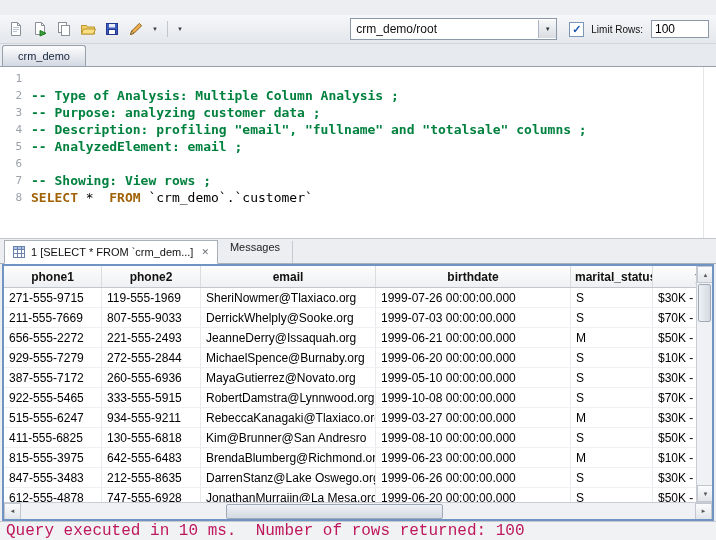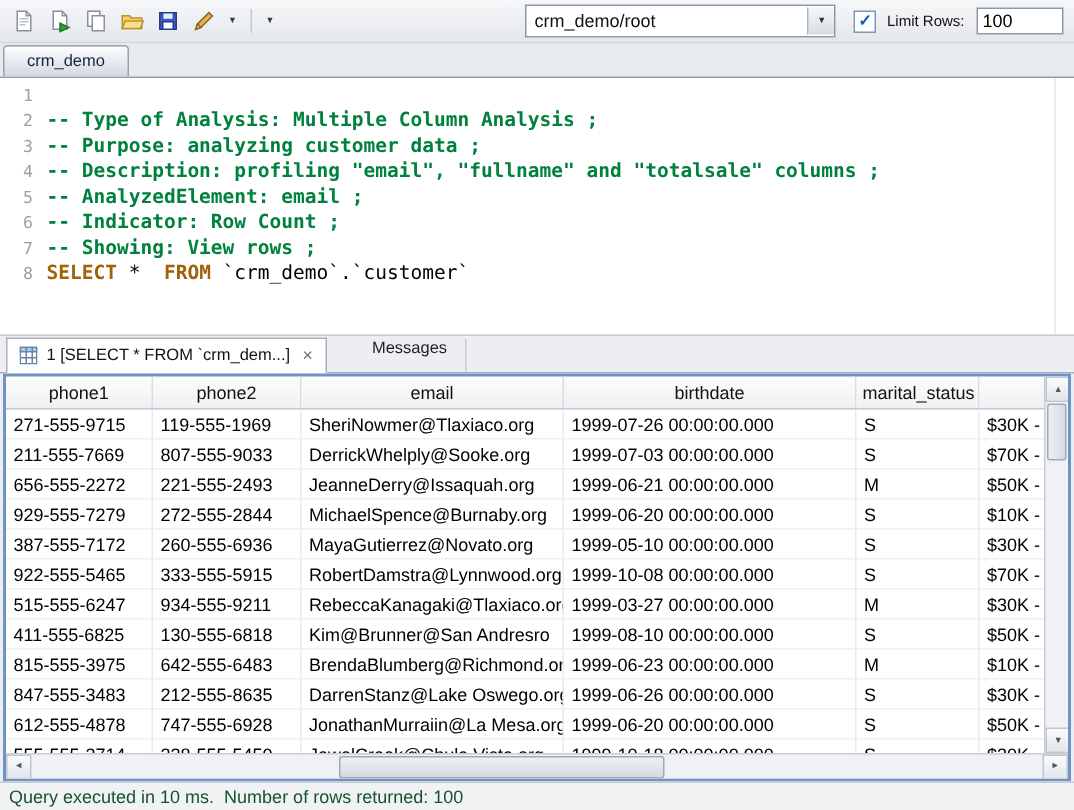--- a/index.html
+++ b/index.html
@@ -1,21 +1,21 @@
 <!DOCTYPE html>
 <html><head>
 <meta charset="utf-8">
 <style>
   html,body{margin:0;padding:0;}
   body{width:716px;height:540px;overflow:hidden;background:#eceef1;font-family:"Liberation Sans",sans-serif;}
   .app{width:716px;height:540px;display:flex;flex-direction:column;background:#eceef1;}
 
   
   .toolbar{height:26px;flex:none;display:flex;align-items:center;padding:1px 5px;gap:2px;
-    background:linear-gradient(#f6f7f9,#e4e7eb);border-bottom:1px solid #d2d6db;}
+    background:linear-gradient(#f6f7f9,#e4e7eb);border-bottom:1px solid #d2d6db;margin-top:15px;}
   .tool-btn{width:22px;height:22px;flex:none;display:flex;align-items:center;justify-content:center;
     background:transparent;border:1px solid transparent;border-radius:2px;padding:0;}
   .caret{font-size:6px;color:#3a3f46;padding:0 3px;line-height:1;}
   .tb-sep{width:1px;height:16px;background:#c2c7cd;margin:0 4px;flex:none;}
   .spacer{flex:1;}
   .combo{width:205px;height:20px;flex:none;background:#fff;border:1px solid #8a98a8;display:flex;align-items:center;font-size:12px;color:#111;}
   .combo-text{flex:1;padding:0 5px;white-space:nowrap;overflow:hidden;}
   .combo-btn{width:17px;height:18px;flex:none;background:linear-gradient(#f6f7f9,#d8dce2);border-left:1px solid #aab4c0;
     display:flex;align-items:center;justify-content:center;font-size:6px;color:#333;}
   .checkbox{width:13px;height:13px;flex:none;background:#fff;border:1px solid #7a96b8;display:flex;align-items:center;justify-content:center;margin:0 5px 0 10px;}
@@ -31,48 +31,48 @@
   
   .editor{height:168px;flex:none;background:#fff;position:relative;overflow:hidden;border-bottom:1px solid #c3c7cd;padding-top:3px;}
   .margin-line{position:absolute;right:12px;top:0;bottom:0;width:1px;background:#e4e6e9;}
   .code-line{display:flex;height:17px;line-height:17px;font-family:"DejaVu Sans Mono",monospace;font-size:13px;white-space:pre;}
   .ln{width:22px;flex:none;text-align:right;padding-right:9px;color:#9aa0a8;font-size:11px;}
   .seg-comment{color:#00813e;font-weight:bold;}
   .seg-keyword{color:#a16207;font-weight:bold;}
   .seg-plain{color:#000;}
 
   
-  .rtabbar{height:24px;flex:none;background:#eceef1;display:flex;align-items:flex-end;padding-left:4px;border-bottom:1px solid #aab0b8;gap:18px;}
+  .rtabbar{height:24px;flex:none;background:#eceef1;display:flex;align-items:flex-end;padding-left:4px;border-bottom:1px solid #aab0b8;}
   .rtab-active{height:22px;background:#fff;border:1px solid #aab0b8;border-bottom:1px solid #fff;margin-bottom:-1px;
     display:flex;align-items:center;gap:6px;padding:0 8px;font-size:11px;color:#111;}
   .rtab-close{color:#6b7077;font-size:9px;line-height:1;padding-left:2px;}
   .rtab{height:22px;display:flex;align-items:flex-start;padding:0 12px;font-size:11px;color:#222;border-right:1px solid #c6cad0;}
 
   
   .result{flex:1;margin:0 2px;border:2px solid #6f94c4;background:#fff;overflow:hidden;display:flex;flex-direction:column;}
   .grid-area{flex:1;overflow:hidden;position:relative;}
   table{border-collapse:collapse;table-layout:fixed;width:764px;font-size:12px;}
-  th{height:21px;font-weight:normal;color:#111;background:linear-gradient(#fdfdfd,#eff0f3);
+  th{height:21px;font-weight:bold;color:#111;background:linear-gradient(#fdfdfd,#eff0f3);
     border-right:1px solid #d9dce1;border-bottom:1px solid #c3c7cd;text-align:center;padding:0 4px;overflow:hidden;white-space:nowrap;}
   td{height:19px;color:#000;border-right:1px solid #e8eaee;border-bottom:1px solid #eef0f3;padding:0 5px;white-space:nowrap;overflow:hidden;}
   .c0{width:89px}.c1{width:90px}.c2{width:166px}.c3{width:186px}.c4{width:73px}.c5{width:160px}
 
   
   .sb-btn{width:15px;height:15px;flex:none;display:flex;align-items:center;justify-content:center;font-size:6px;color:#555;
     background:linear-gradient(#fafbfc,#e2e5ea);border:1px solid #c2c7cf;}
   .vscroll{position:absolute;right:0;top:0;bottom:0;width:15px;background:#f0f1f4;border-left:1px solid #c9cdd3;display:flex;flex-direction:column;}
   .v-track{flex:1;position:relative;}
   .v-thumb{position:absolute;top:1px;left:1px;right:1px;height:36px;background:linear-gradient(90deg,#eef1f5,#d4dae2);border:1px solid #9fa9b8;border-radius:2px;}
   .hscroll{height:16px;flex:none;background:#f0f1f4;border-top:1px solid #c9cdd3;display:flex;align-items:center;}
   .h-track{flex:1;position:relative;height:100%;}
   .h-thumb{position:absolute;left:205px;top:1px;width:215px;height:13px;background:linear-gradient(#eef1f5,#d4dae2);border:1px solid #9fa9b8;border-radius:2px;}
 
   
   .status{height:18px;flex:none;background:#f1f2f4;border-top:1px solid #c5c8cd;display:flex;align-items:center;padding:0 6px;
-    font-size:12px;color:#14532d;white-space:pre;}
+    font-size:16px;color:#be185d;white-space:pre;font-family:Liberation Mono, monospace;}
 </style>
 </head>
 <body>
 
 <div class="app">
 
   <div class="toolbar">
     <button class="tool-btn">
       <svg width="16" height="16" viewBox="0 0 16 16">
           <path d="M3.5 1.5h6l3 3v10h-9z" fill="#fff" stroke="#8a8f98"></path>
@@ -135,21 +135,21 @@
     </div>
   </div>
 
   <div class="editor">
     <div class="code">
         <div class="code-line"><span class="ln">1</span></div>
         <div class="code-line"><span class="ln">2</span><span class="lc"><span class="seg-comment">-- Type of Analysis: Multiple Column Analysis ;</span></span></div>
         <div class="code-line"><span class="ln">3</span><span class="lc"><span class="seg-comment">-- Purpose: analyzing customer data ;</span></span></div>
         <div class="code-line"><span class="ln">4</span><span class="lc"><span class="seg-comment">-- Description: profiling "email", "fullname" and "totalsale" columns ;</span></span></div>
         <div class="code-line"><span class="ln">5</span><span class="lc"><span class="seg-comment">-- AnalyzedElement: email ;</span></span></div>
-        <div class="code-line"><span class="ln">6</span><span class="lc"><span class="seg-comment">-- Indicator: Row Count ;</span></span></div>
+        <div class="code-line"><span class="ln">6</span></div>
         <div class="code-line"><span class="ln">7</span><span class="lc"><span class="seg-comment">-- Showing: View rows ;</span></span></div>
         <div class="code-line"><span class="ln">8</span><span class="lc"><span class="seg-keyword">SELECT</span><span class="seg-plain"> *  </span><span class="seg-keyword">FROM</span><span class="seg-plain"> `crm_demo`.`customer`</span></span></div>
       </div>
     <div class="margin-line"></div>
   </div>
 
   <div class="rtabbar">
     <div class="rtab-active">
       <svg width="12" height="12" viewBox="0 0 12 12">
           <rect x="0.5" y="0.5" width="11" height="11" fill="#fff" stroke="#6a82a8"></rect>

